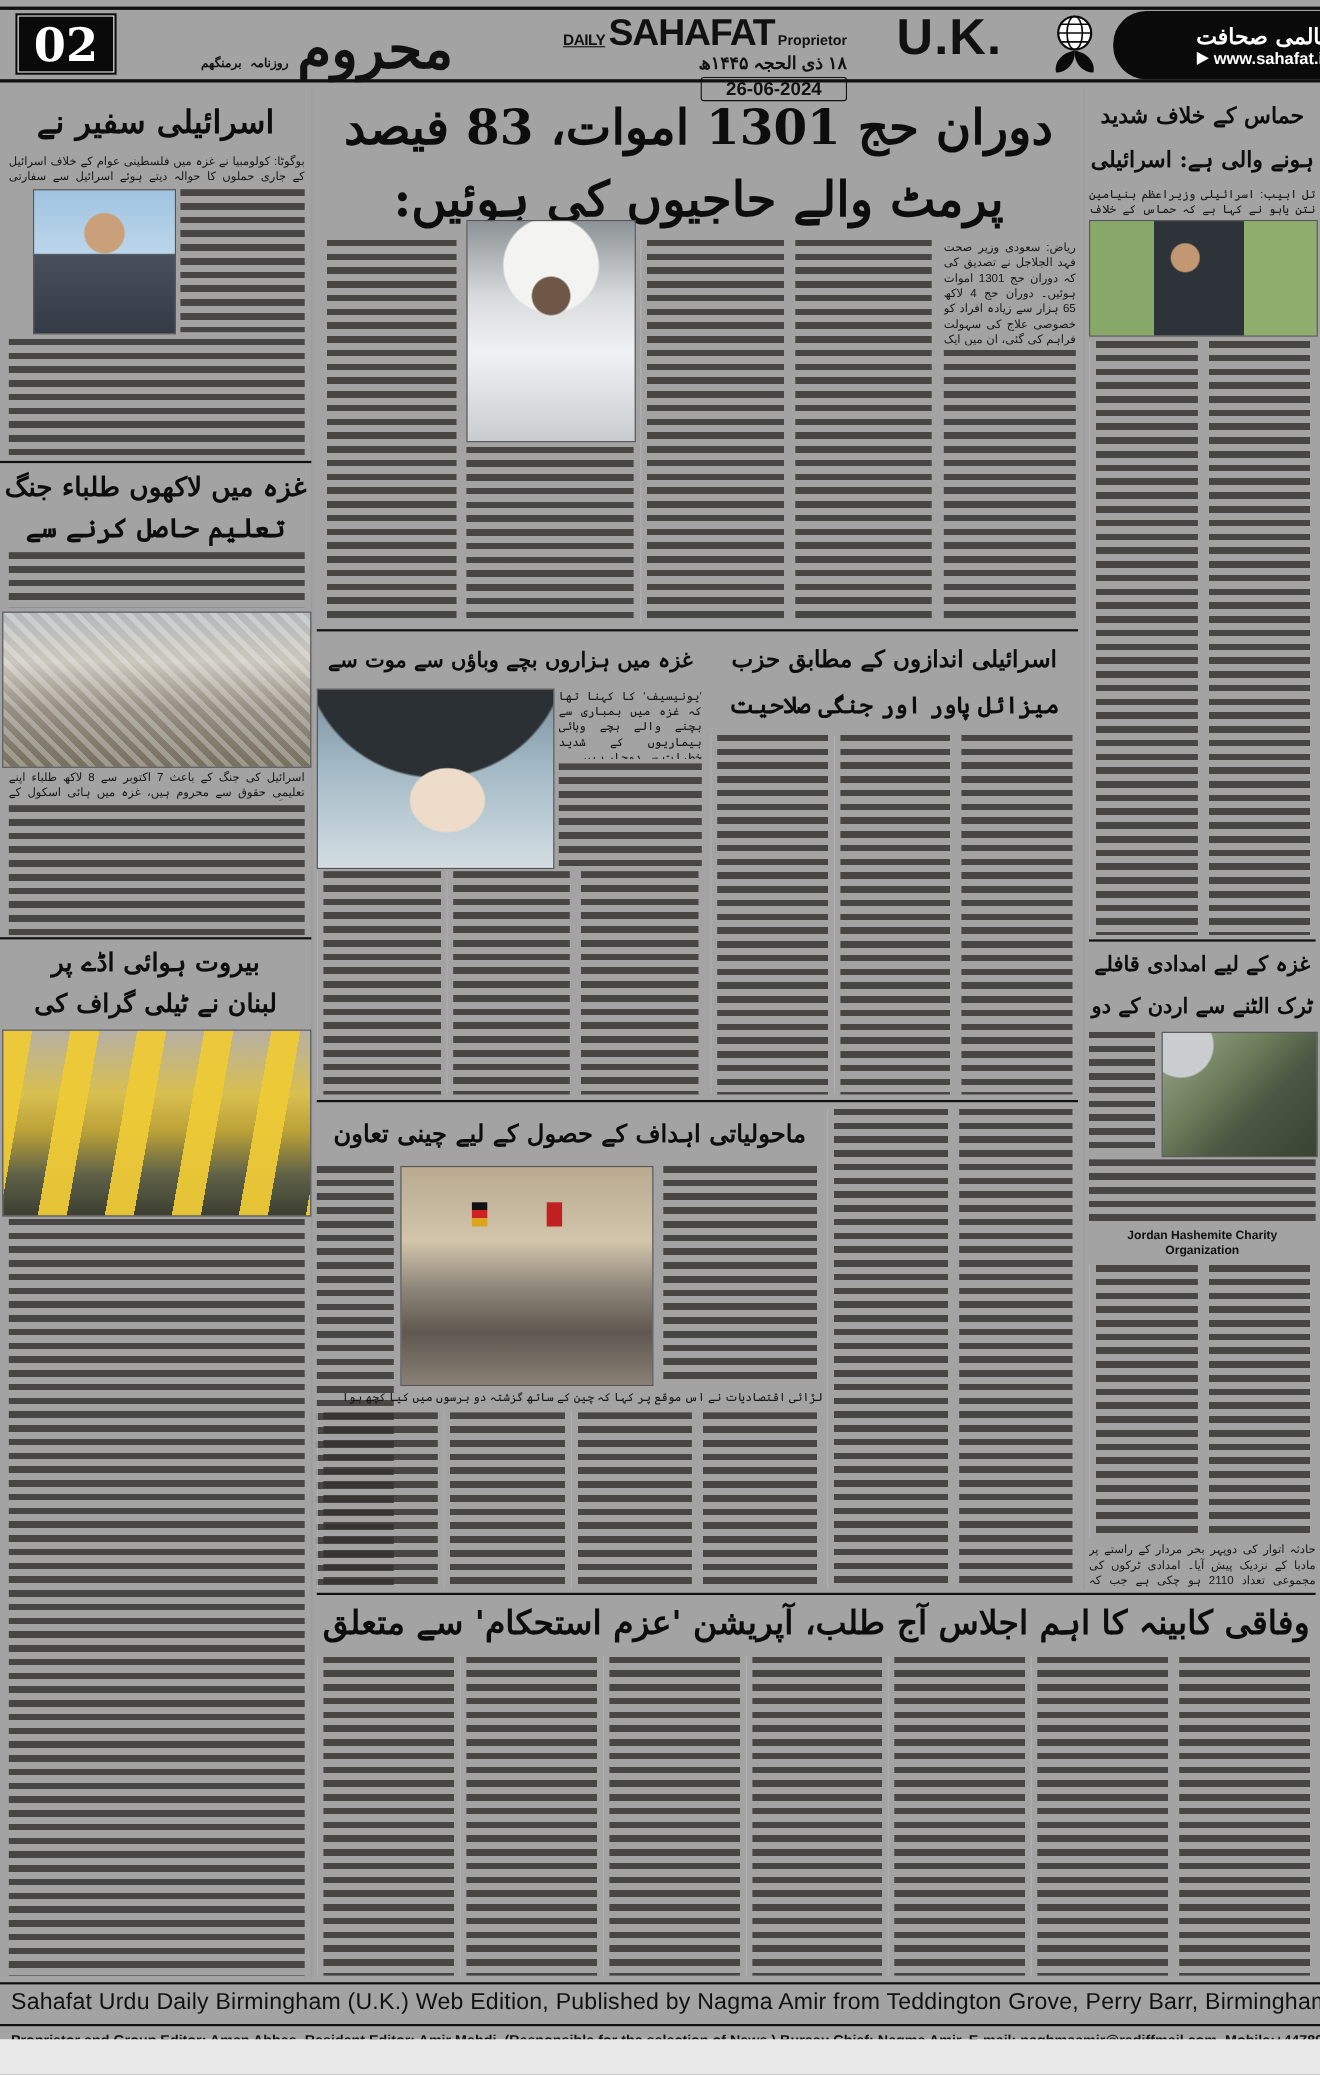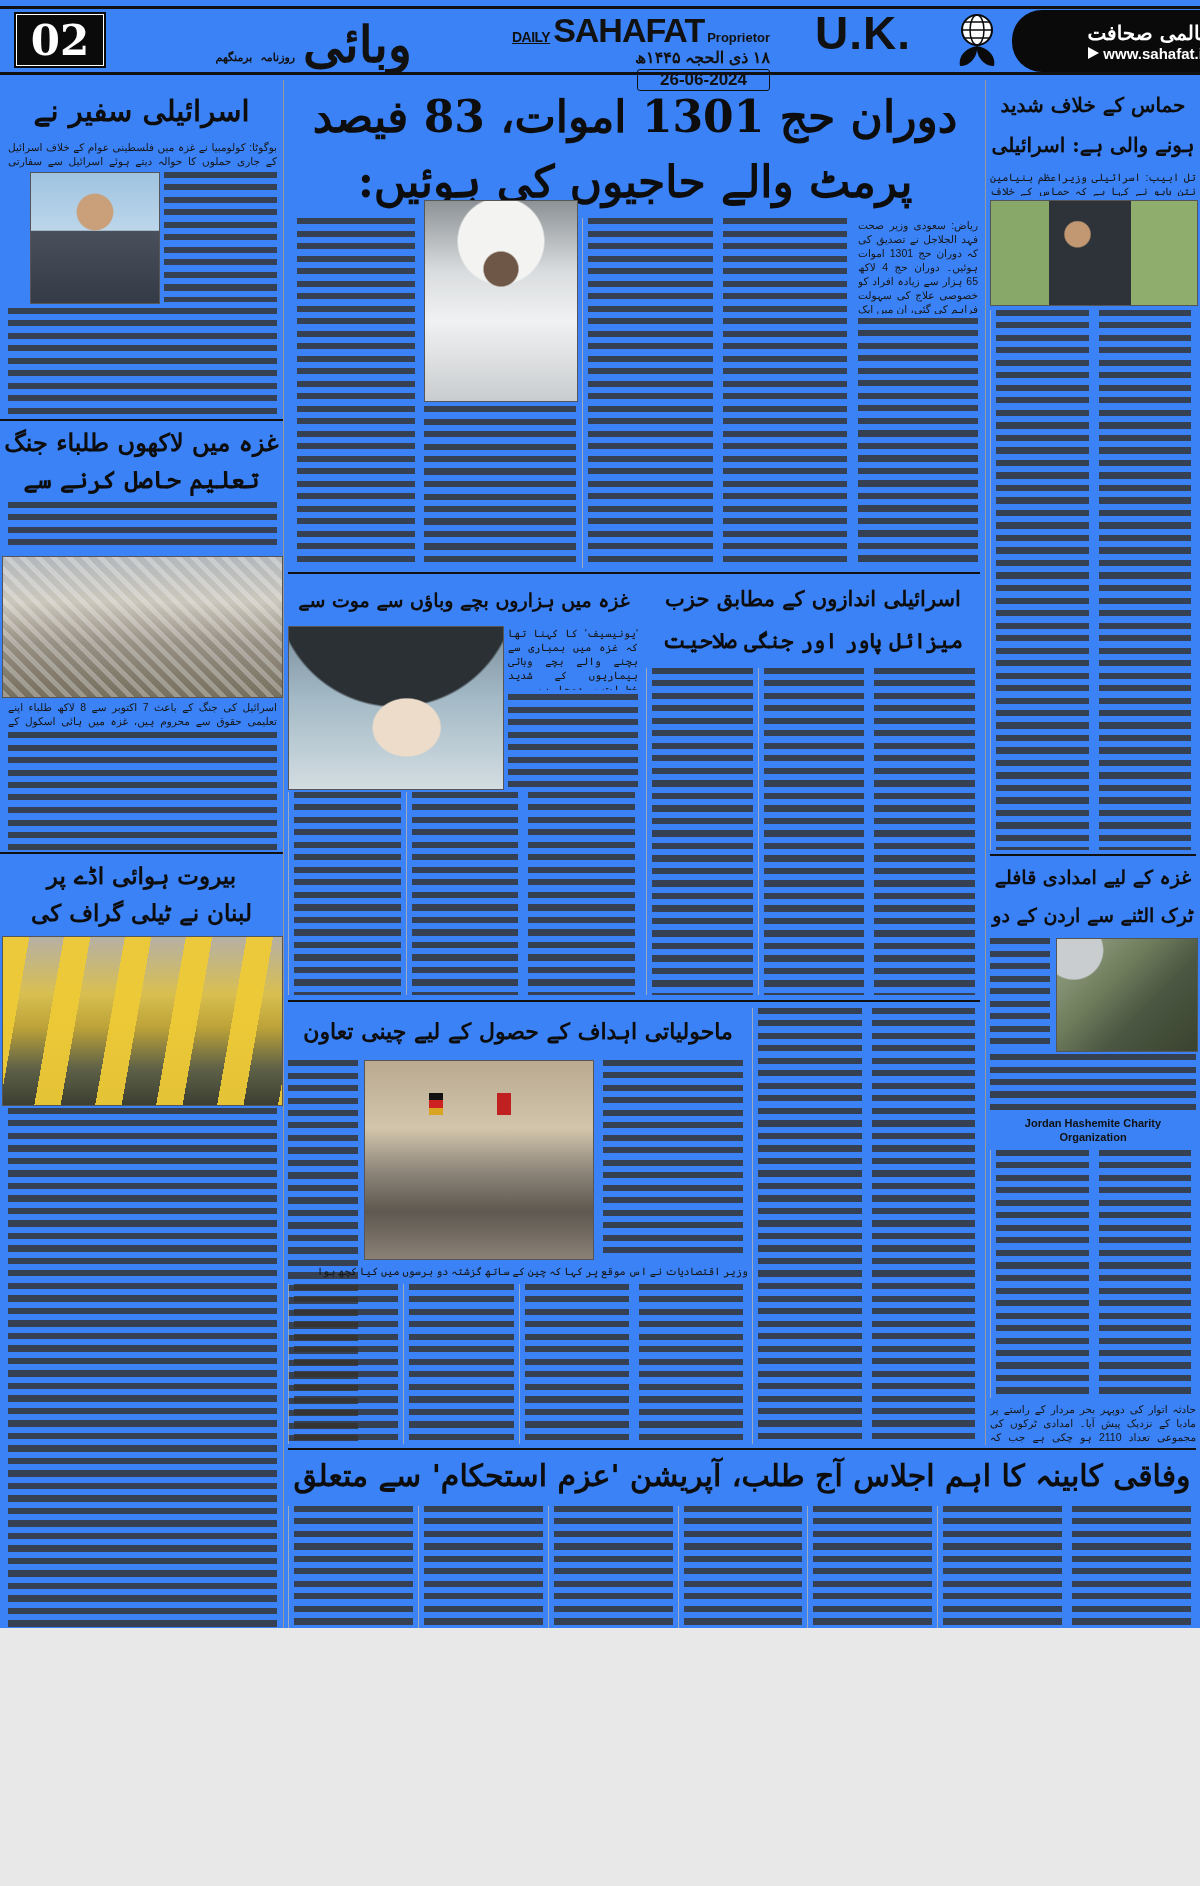--- a/index.html
+++ b/index.html
@@ -1,16 +1,16 @@
 <!DOCTYPE html>
 <html lang="en"><head>
 <meta charset="utf-8">
 <style>
   html,body{margin:0;padding:0;background:#e8e8e8;}
-  #page{position:relative;width:1200px;height:1628px;margin:0 auto;background:#3b82f6;
+  #page{position:relative;width:1200px;height:1854px;margin:0 auto;background:#a3a3a3;
         font-family:"Liberation Sans",sans-serif;color:#111;overflow:hidden;}
   .abs{position:absolute;}
   .rule{position:absolute;background:#111;}
   .vrule{position:absolute;background:#999;width:1px;}
   
   .pageno{display:flex;align-items:center;justify-content:center;background:#0a0a0a;color:#fff;
           font-family:"DejaVu Serif",serif;font-weight:bold;font-size:42px;box-shadow:inset 0 0 0 2px #0a0a0a, inset 0 0 0 3px #fff;}
   .masthead{direction:rtl;display:flex;align-items:flex-end;gap:8px;}
   .masthead .big{font-family:"DejaVu Serif",serif;font-weight:900;font-size:50px;line-height:50px;letter-spacing:-2px;}
   .masthead .small{font-size:11px;font-weight:bold;padding-bottom:6px;}
@@ -69,21 +69,21 @@
 
 <div id="page">
 
   <div class="rule" style="left:0;top:6px;width:1200px;height:3px;"></div>
   <div class="rule" style="left:0;top:72px;width:1200px;height:3px;"></div>
 
   <div class="abs pageno" style="left:14px;top:12px;width:92px;height:56px;">
     <span>02</span>
   </div>
   <div class="abs masthead" style="left:112px;top:14px;width:300px;height:56px;">
-    <span class="big">وبائی</span>
+    <span class="big">محروم</span>
     <span class="small">روزنامہ</span>
     <span class="small">برمنگھم</span>
   </div>
 
   <div class="abs center-head" style="left:430px;top:11px;width:340px;">
     <div class="title-row">
       <span class="daily">DAILY</span>
       <span class="sahafat">SAHAFAT</span>
       <span class="bham">Proprietor</span>
     </div>
@@ -183,21 +183,21 @@
   <div class="h-urdu" style="left:288px;top:1008px;width:460px;height:46px;font-size:22px;line-height:46px;">ماحولیاتی اہداف کے حصول کے لیے چینی تعاون ناگزیر: جرمن وزیر</div>
   <div class="cols" style="left:752px;top:1008px;width:228px;height:436px;">
     <div class="col"></div>
     <div class="col"></div>
   </div>
   <div class="fill" style="left:288px;top:1060px;width:70px;height:384px;"></div>
   <div class="photo ph-china" style="left:364px;top:1060px;width:228px;height:198px;"></div>
   <div class="cols" style="left:598px;top:1060px;width:150px;height:198px;">
     <div class="col"></div>
   </div>
-  <div class="lead" style="left:288px;top:1264px;width:460px;height:15px;">وزیر اقتصادیات نے اس موقع پر کہا کہ چین کے ساتھ گزشتہ دو برسوں میں کیا کچھ ہوا</div>
+  <div class="lead" style="left:288px;top:1264px;width:460px;height:15px;">لڑائی اقتصادیات نے اس موقع پر کہا کہ چین کے ساتھ گزشتہ دو برسوں میں کیا کچھ ہوا</div>
   <div class="cols" style="left:288px;top:1284px;width:460px;height:160px;">
     <div class="col"></div>
     <div class="col"></div>
     <div class="col"></div>
     <div class="col"></div>
   </div>
 
   <div class="rule" style="left:990px;top:854px;width:206px;height:1.5px;"></div>
   <div class="h-urdu" style="left:990px;top:858px;width:206px;height:38px;font-size:19px;line-height:38px;">غزہ کے لیے امدادی قافلے میں شامل تین</div>
   <div class="h-urdu" style="left:990px;top:896px;width:206px;height:38px;font-size:19px;line-height:38px;">ٹرک الٹنے سے اردن کے دو فوجی جاں بحق</div>

